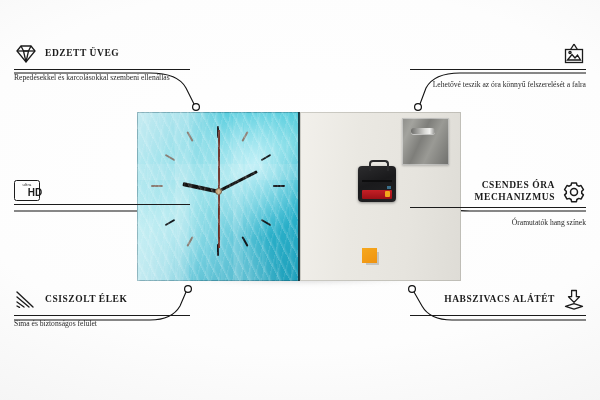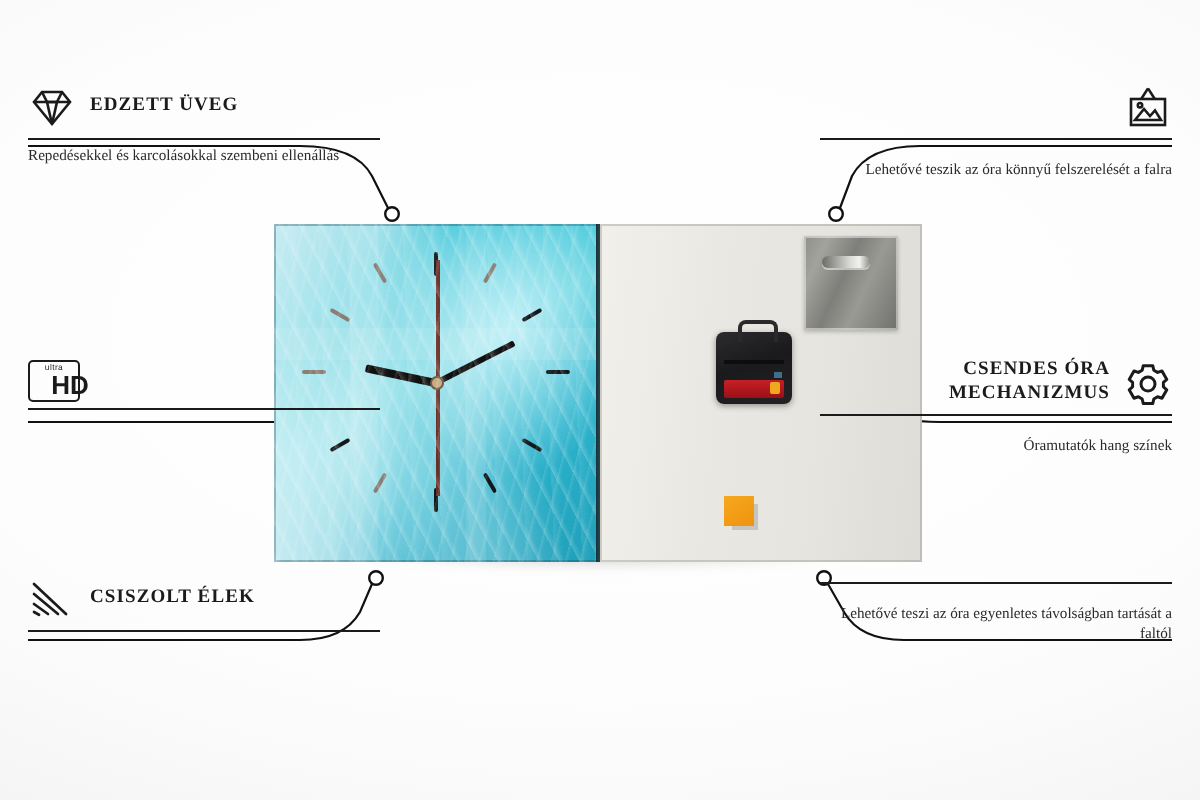--- a/index.html
+++ b/index.html
@@ -119,21 +119,21 @@
   .co-left .co-sub{text-align:left;}
   .co-right .co-head{flex-direction:row;justify-content:flex-end;}
   .co-right .co-title{text-align:right;}
   .co-right .co-sub{text-align:right;margin-top:10px;}
 
   .hdbadge{
     width:24px;height:19px;border:1.4px solid #1b1b1b;border-radius:2.5px;
     display:flex;flex-direction:column;align-items:center;justify-content:center;line-height:1;
   }
   .hdbadge .u{font-size:4.2px;letter-spacing:.2px;color:#1b1b1b;font-family:"Liberation Sans",sans-serif;}
-  .hdbadge .h{font-size:13px;font-weight:700;color:#1b1b1b;font-family:"Liberation Sans",sans-serif;margin-left:16px;}
+  .hdbadge .h{font-size:10px;font-weight:700;color:#1b1b1b;font-family:"Liberation Sans",sans-serif;margin-left:16px;}
 
   
   #links{position:absolute;left:0;top:0;width:600px;height:400px;pointer-events:none;}
 </style>
 </head>
 <body>
 
 <div id="stage">
 
   <svg id="links" viewBox="0 0 600 400">
@@ -236,20 +236,21 @@
           <path d="M3 4 L19 19"></path>
               <path d="M3 9 L15 19"></path>
               <path d="M3 14 L10 19"></path>
               <path d="M3 18 L5.5 19.4"></path>
         </g>
           </svg>
       </span>
       <span class="co-title">CSISZOLT ÉLEK</span>
     </div>
     <div class="co-rule"></div>
+    <div class="co-sub">Sima és biztonságos felület</div>
   </div>
 
   <div class="callout co-right" style="left:410px;top:42px;">
     <div class="co-head">
       <span class="ico">
         <svg viewBox="0 0 24 24">
             <g fill="none" stroke="currentColor" stroke-width="1.3">
           <rect x="3.5" y="7.5" width="17" height="13"></rect>
           <path d="M12 2.2 L8.6 7.5"></path>
               <path d="M12 2.2 L15.4 7.5"></path>
@@ -273,17 +274,27 @@
           <circle cx="12" cy="12" r="3.5"></circle>
         </g>
           </svg>
       </span>
     </div>
     <div class="co-rule"></div>
     <div class="co-sub">Óramutatók hang színek</div>
   </div>
 
   <div class="callout co-right" style="left:410px;top:288px;">
-    <div class="co-rule"></div>
-    <div class="co-sub">Lehetővé teszi az óra egyenletes távolságban tartását a faltól</div>
+    <div class="co-head">
+      <span class="co-title">HABSZIVACS ALÁTÉT</span>
+      <span class="ico">
+        <svg viewBox="0 0 24 24">
+            <g fill="none" stroke="currentColor" stroke-width="1.3" stroke-linejoin="round">
+          <path d="M9.6 2.5 h4.8 v6.2 h3.1 L12 14.4 L6.5 8.7 h3.1 Z"></path>
+          <path d="M12 15.6 L20.5 18.4 L12 21.2 L3.5 18.4 Z"></path>
+        </g>
+          </svg>
+      </span>
+    </div>
+    <div class="co-rule"></div>
   </div>
 
 </div>
 
 </body></html>

